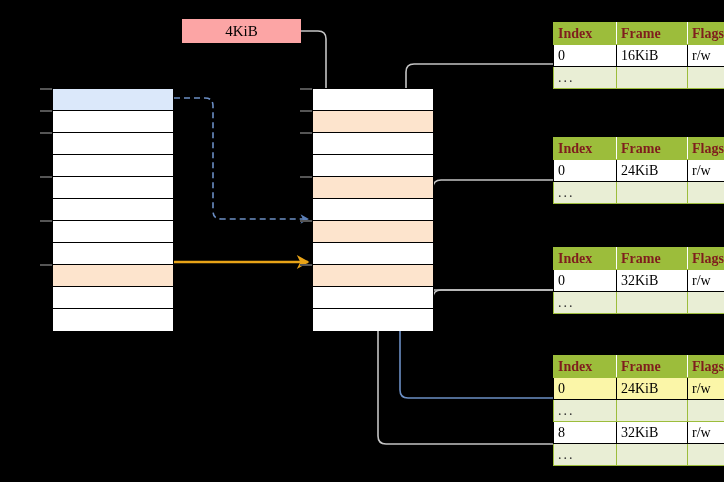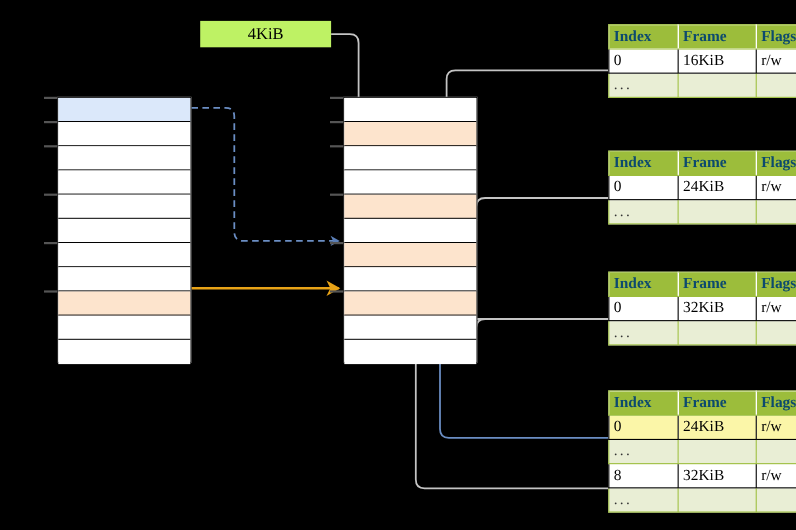--- a/index.html
+++ b/index.html
@@ -11,31 +11,31 @@
   .colbox{position:absolute;border:1px solid #000;background:#fff;box-sizing:border-box;}
   .cell{position:absolute;left:0;box-sizing:border-box;border-bottom:1.6px solid #000;background:#fff;}
   .cell.last{border-bottom:none;}
   .cell.blue{background:#dbe8fa;}
   .cell.peach{background:#fde4cd;}
 
   
   .tick{position:absolute;height:1.6px;background:#555;}
 
   
-  .labelbox{position:absolute;background:#bef264;color:#000;
+  .labelbox{position:absolute;background:#fca5a5;color:#000;
             display:flex;align-items:center;justify-content:center;
             font-size:15px;box-sizing:border-box;}
 
   
   .ptable{position:absolute;border-collapse:collapse;table-layout:fixed;
           background:#fff;border:1px solid #9cbd3b;}
   .ptable th,.ptable td{border:1px solid #9cbd3b;padding:1px 4px;
           font-size:14px;line-height:19px;height:19px;text-align:left;
           overflow:hidden;white-space:nowrap;}
-  .ptable th{background:#9cbd3b;color:#0c4a6e;font-weight:bold;
+  .ptable th{background:#9cbd3b;color:#7f1d1d;font-weight:bold;
           border-right-color:#fff;}
   .ptable th:last-child{border-right-color:#9cbd3b;}
   .ptable td{color:#000;background:#fff;border-color:#000;}
   .ptable tr.dots td{background:#e9eed5;border-color:#9cbd3b;color:#333;letter-spacing:2px;}
   .ptable td.hl{background:#fbf6a8;}
   .c-index{width:54px;}
   .c-frame{width:62px;margin-left:22px;}
   .c-flags{width:53px;}
 
   

